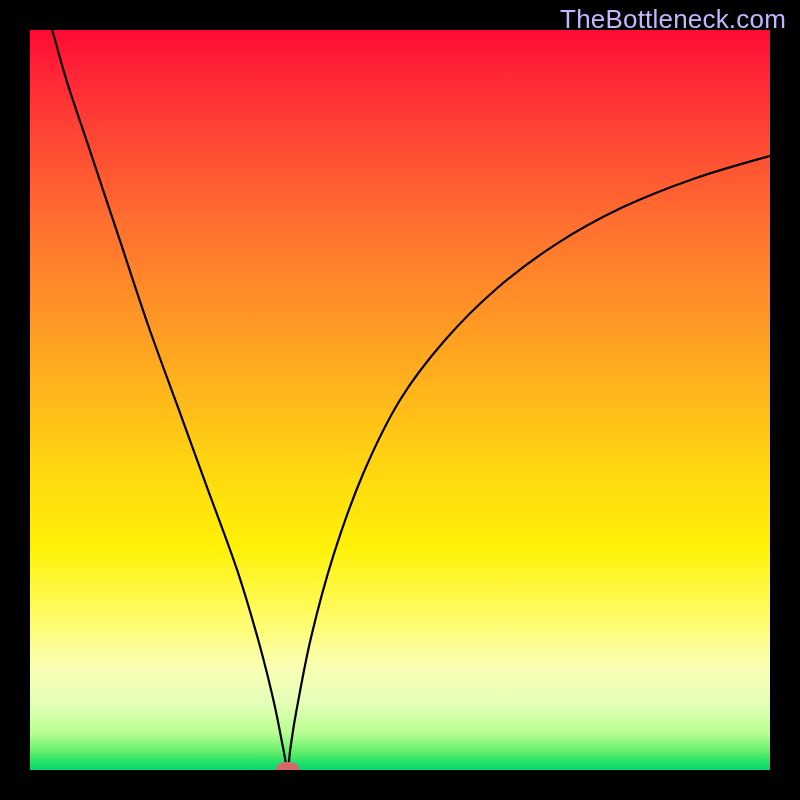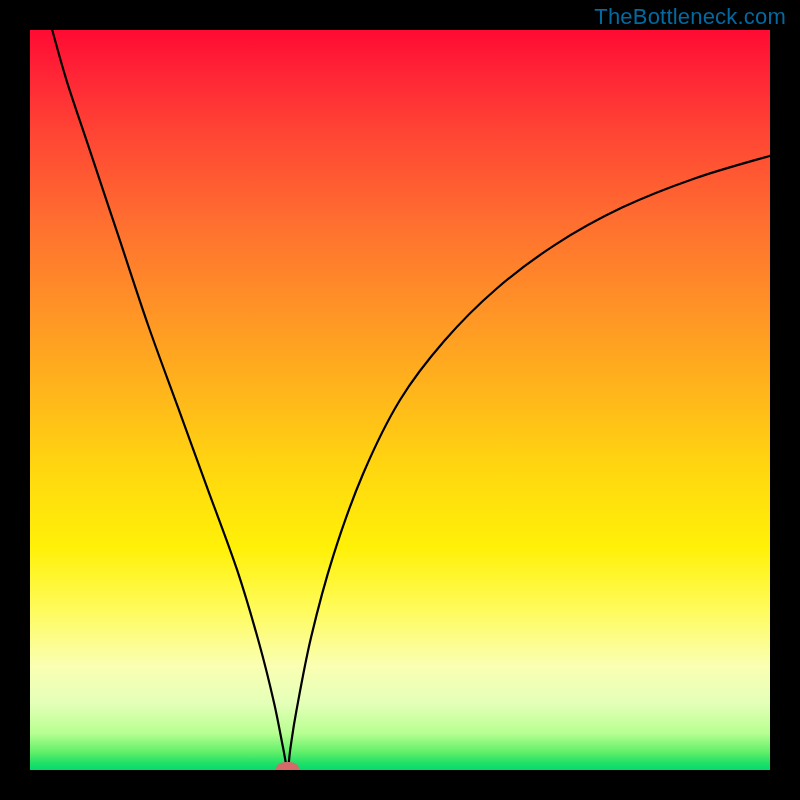--- a/index.html
+++ b/index.html
@@ -14,22 +14,22 @@
   .frame {
     position: relative;
     width: 800px;
     height: 800px;
     background: #000;
   }
   .watermark {
     position: absolute;
     top: 4px;
     right: 14px;
-    color: #0369a1;
-    font-size: 22px;
+    color: #c4b5fd;
+    font-size: 26px;
     font-weight: 500;
     letter-spacing: 0.2px;
     z-index: 10;
   }
   .plot-area {
     position: absolute;
     left: 30px;
     top: 30px;
     width: 740px;
     height: 740px;

